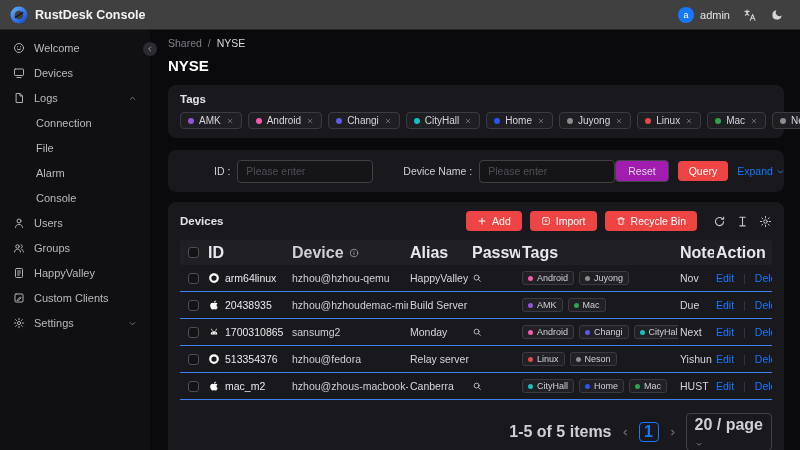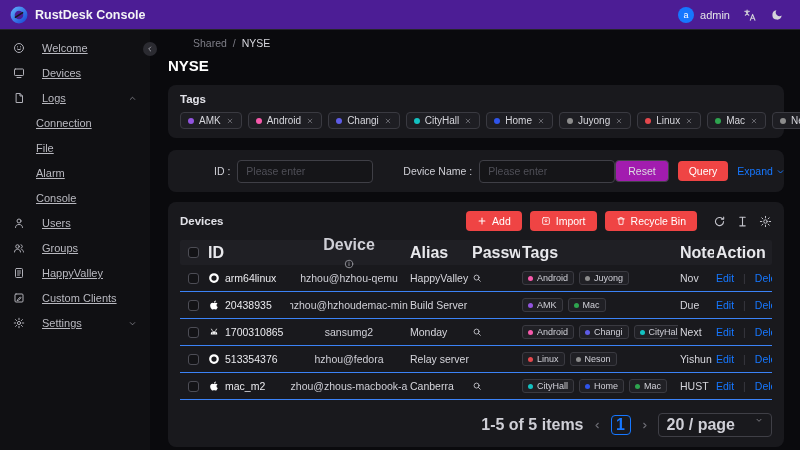--- a/index.html
+++ b/index.html
@@ -5,53 +5,53 @@
   * { margin:0; padding:0; box-sizing:border-box; }
   html,body { width:800px; height:450px; overflow:hidden; }
   body { font-family:"Liberation Sans", sans-serif; background:#0a0a0d; color:#e4e4e7; font-size:11px; }
 
   .icn { display:inline-flex; align-items:center; justify-content:center; }
   .icn svg { width:12px; height:12px; }
   .icn.s10 svg { width:10px; height:10px; }
   .icn.s8 svg { width:8px; height:8px; }
 
   
-  .topbar { height:30px; background:#4c1d95; border-bottom:1px solid #26262b;
+  .topbar { height:30px; background:#404040; border-bottom:1px solid #26262b;
     display:flex; align-items:center; justify-content:space-between; padding:0 16px 0 10px; }
   .brand { display:flex; align-items:center; gap:7px; }
   .brand .logo svg { width:18px; height:18px; }
   .app-title { font-size:12.5px; font-weight:bold; color:#f4f4f6; }
   .topbar-right { display:flex; align-items:center; gap:13px; }
   .user { display:flex; align-items:center; gap:6px; cursor:pointer; }
   .avatar { width:16px; height:16px; border-radius:50%; background:#1677ff; color:#fff;
     font-size:9px; display:flex; align-items:center; justify-content:center; }
   .username { font-size:11px; color:#e4e4e7; }
   .top-icon { color:#d4d4da; cursor:pointer; }
   .top-icon svg { width:14px; height:14px; }
 
   
   .layout { display:flex; height:420px; }
   .sidebar { width:150px; background:#101013; padding-top:5px; position:relative; flex:none; }
   .collapse-handle { position:absolute; right:-7px; top:12px; width:14px; height:14px;
     border-radius:50%; background:#2b2b31; display:flex; align-items:center; justify-content:center;
     color:#9a9aa2; z-index:5; cursor:pointer; }
   .collapse-handle svg { width:8px; height:8px; }
-  .side-item { display:flex; align-items:center; gap:17px; height:24px; margin:1px 6px;
-    padding:0 7px; border-radius:6px; color:#b9b9c0; cursor:pointer; white-space:nowrap;text-decoration:underline; }
+  .side-item { display:flex; align-items:center; gap:9px; height:24px; margin:1px 6px;
+    padding:0 7px; border-radius:6px; color:#b9b9c0; cursor:pointer; white-space:nowrap; }
   .side-item .icn { color:#b0b0b8; }
   .side-item.selected { background:#232329; color:#fff; }
   .side-item.selected .icn { color:#fff; }
   .side-item.child { padding-left:30px; }
   .side-item .chev { margin-left:auto; color:#8e8e96; }
   .side-item .chev svg { width:9px; height:9px; }
 
   
   .main { flex:1; padding:7px 16px 0 18px; overflow:hidden; }
   .breadcrumb { display:flex; gap:6px; font-size:10.5px; color:#7e7e87; }
-  .breadcrumb .crumb-link { cursor:pointer;margin-left:25px; }
+  .breadcrumb .crumb-link { cursor:pointer; }
   .breadcrumb .cur { color:#d8d8de; }
   .page-title { font-size:15px; font-weight:bold; color:#fff; margin:8px 0 11px; }
 
   .card { background:#19191d; border-radius:8px; }
 
   
   .tags-card { padding:8px 12px 9px; }
   .card-title { font-size:11.5px; font-weight:bold; color:#e2e2e8; }
   .chip-row { display:flex; gap:6px; margin-top:7px; flex-wrap:nowrap; }
   .chip { display:inline-flex; align-items:center; gap:5px; padding:2px 7px;
@@ -89,21 +89,21 @@
   
   .table { margin-top:9px; }
   .thead { display:flex; align-items:center; background:#1f1f24; height:25px; border-radius:2px;
     font-size:16px; font-weight:bold; color:#e8e8ec; }
   .trow { display:flex; align-items:center; height:27px; border-bottom:1px solid #3b82f6;
     font-size:10.5px; color:#d6d6dc; }
   .col { display:flex; align-items:center; gap:5px; overflow:hidden; white-space:nowrap;
     padding:0 2px; flex:none; }
   .col-check { width:26px; padding-left:8px; }
   .col-id { width:84px; }
-  .col-device { width:118px; color:#cfcfd6;flex-direction:column; }
+  .col-device { width:118px; color:#cfcfd6; }
   .col-alias { width:62px; }
   .col-pass { width:50px; }
   .col-tags { width:158px; }
   .col-note { width:36px; }
   .col-action { flex:1 1 auto; }
   .checkbox { width:11px; height:11px; border:1px solid #4d4d55; border-radius:3px;
     background:#131316; cursor:pointer; flex:none; }
   .os-icn { color:#fff; }
   .id-text { color:#eaeaee; }
   .info-icn { color:#9f9fa6; }
@@ -115,22 +115,22 @@
   .link { color:#1677ff; cursor:pointer; }
   .act-sep { color:#3a3a42; margin:0 4px; }
 
   
   .pagination { display:flex; justify-content:flex-end; align-items:center; gap:9px;
     margin-top:13px; font-size:16px; color:#cfcfd6; padding-bottom:4px;font-weight:bold; }
   .pg-nav { color:#6b6b73; cursor:pointer; display:flex; }
   .pg-nav svg { width:9px; height:9px; }
   .pg-page { min-width:20px; height:20px; border:1px solid #1677ff; color:#1677ff; border-radius:4px;
     display:flex; align-items:center; justify-content:center; cursor:pointer; background:transparent; }
-  .page-size { display:flex; align-items:flex-start; gap:20px; border:1px solid #3f3f46; border-radius:4px;
-    padding:2px 8px; color:#cfcfd6; cursor:pointer; }
+  .page-size { display:flex; align-items:flex-start; gap:6px; border:1px solid #3f3f46; border-radius:4px;
+    padding:2px 8px; color:#cfcfd6; cursor:pointer;flex-direction:column; }
   .page-size svg { width:8px; height:8px; color:#8b8b93; }
 </style>
 </head>
 <body>
 
 <div class="topbar">
   <div class="brand">
     <span class="icn logo">
       <svg viewBox="0 0 24 24">
         <defs>

